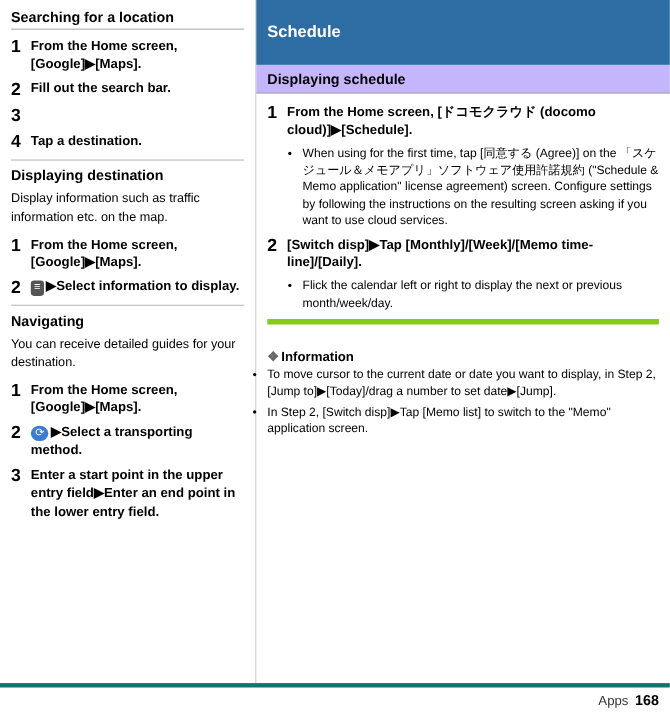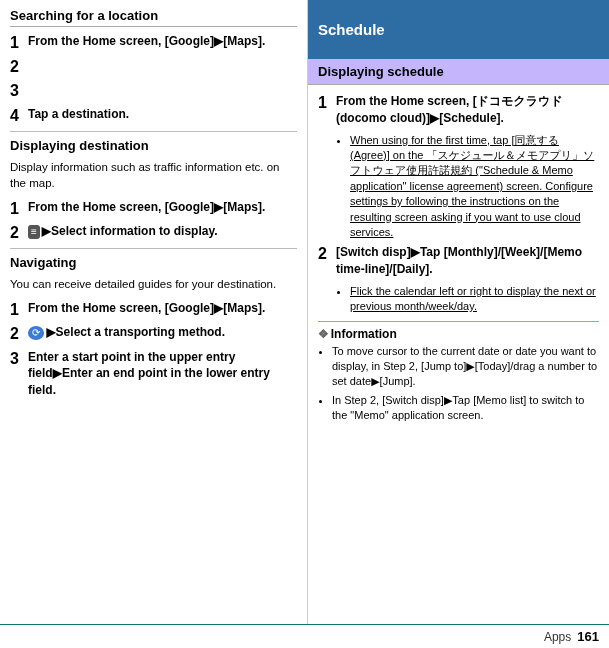--- a/index.html
+++ b/index.html
@@ -11,21 +11,21 @@
       min-height: 648px;
       display: flex;
       flex-direction: column;
     }
     .page-container {
       display: flex;
       flex: 1;
     }
     
     .left-col {
-      width: 308px;
+      width: 233px;
       padding: 8px 10px;
       border-right: 1px solid #ccc;
     }
     
     .right-col {
       flex: 1;
       padding: 0;
     }
     
     .section-title {
@@ -119,61 +119,59 @@
       font-weight: bold;
       line-height: 1.4;
       flex: 1;
     }
     .r-step-bullet {
       padding-left: 18px;
       font-size: 11px;
       color: #000;
       line-height: 1.4;
       margin-bottom: 4px;
-      text-decoration: underline;
     }
     .r-step-bullet li {
       list-style: disc;
       margin-left: 14px;
       margin-bottom: 3px;
     }
     
     .info-box {
-      border-top: 1px solid #84cc16;
+      border-top: 5px solid #84cc16;
       margin-top: 6px;
-      padding-top: 5px;
+      padding-top: 22px;
     }
     .info-title {
       font-size: 12px;
       font-weight: bold;
       color: #000;
       margin-bottom: 3px;
     }
     .info-title::before {
       content: "❖";
       color: #666;
       margin-right: 2px;
     }
     .info-list {
       font-size: 11px;
       color: #000;
       line-height: 1.4;
     }
     .info-list li {
       list-style: disc;
-      margin-left: 14px;
       margin-bottom: 3px;
     }
     
     .footer {
       display: flex;
       justify-content: flex-end;
       align-items: center;
       padding: 4px 10px;
-      border-top: 1px solid #0f766e;
+      border-top: 4px solid #0f766e;
       font-size: 12px;
       color: #333;
     }
     .footer-page {
       font-size: 13px;
       font-weight: bold;
       color: #000;
     }
   </style>
 </head>
@@ -185,20 +183,21 @@
 
     <div class="section">
       <div class="section-title underline">Searching for a location</div>
 
       <div class="step">
         <span class="step-num">1</span>
         <span class="step-text">From the Home screen, [Google]▶[Maps].</span>
       </div>
       <div class="step">
         <span class="step-num">2</span>
+        <span class="step-text">Fill out the search bar.</span>
       </div>
       <div class="step">
         <span class="step-num">3</span>
       </div>
       <div class="step">
         <span class="step-num">4</span>
         <span class="step-text">Tap a destination.</span>
       </div>
     </div>
 
@@ -274,14 +273,14 @@
           <li>In Step 2, [Switch disp]▶Tap [Memo list] to switch to the "Memo" application screen.</li>
         </ul>
       </div>
 
     </div>
   </div>
 </div>
 
 <div class="footer">
   <span style="margin-right:6px;">Apps</span>
-  <span class="footer-page">161</span>
+  <span class="footer-page">168</span>
 </div>
 
 </body></html>

